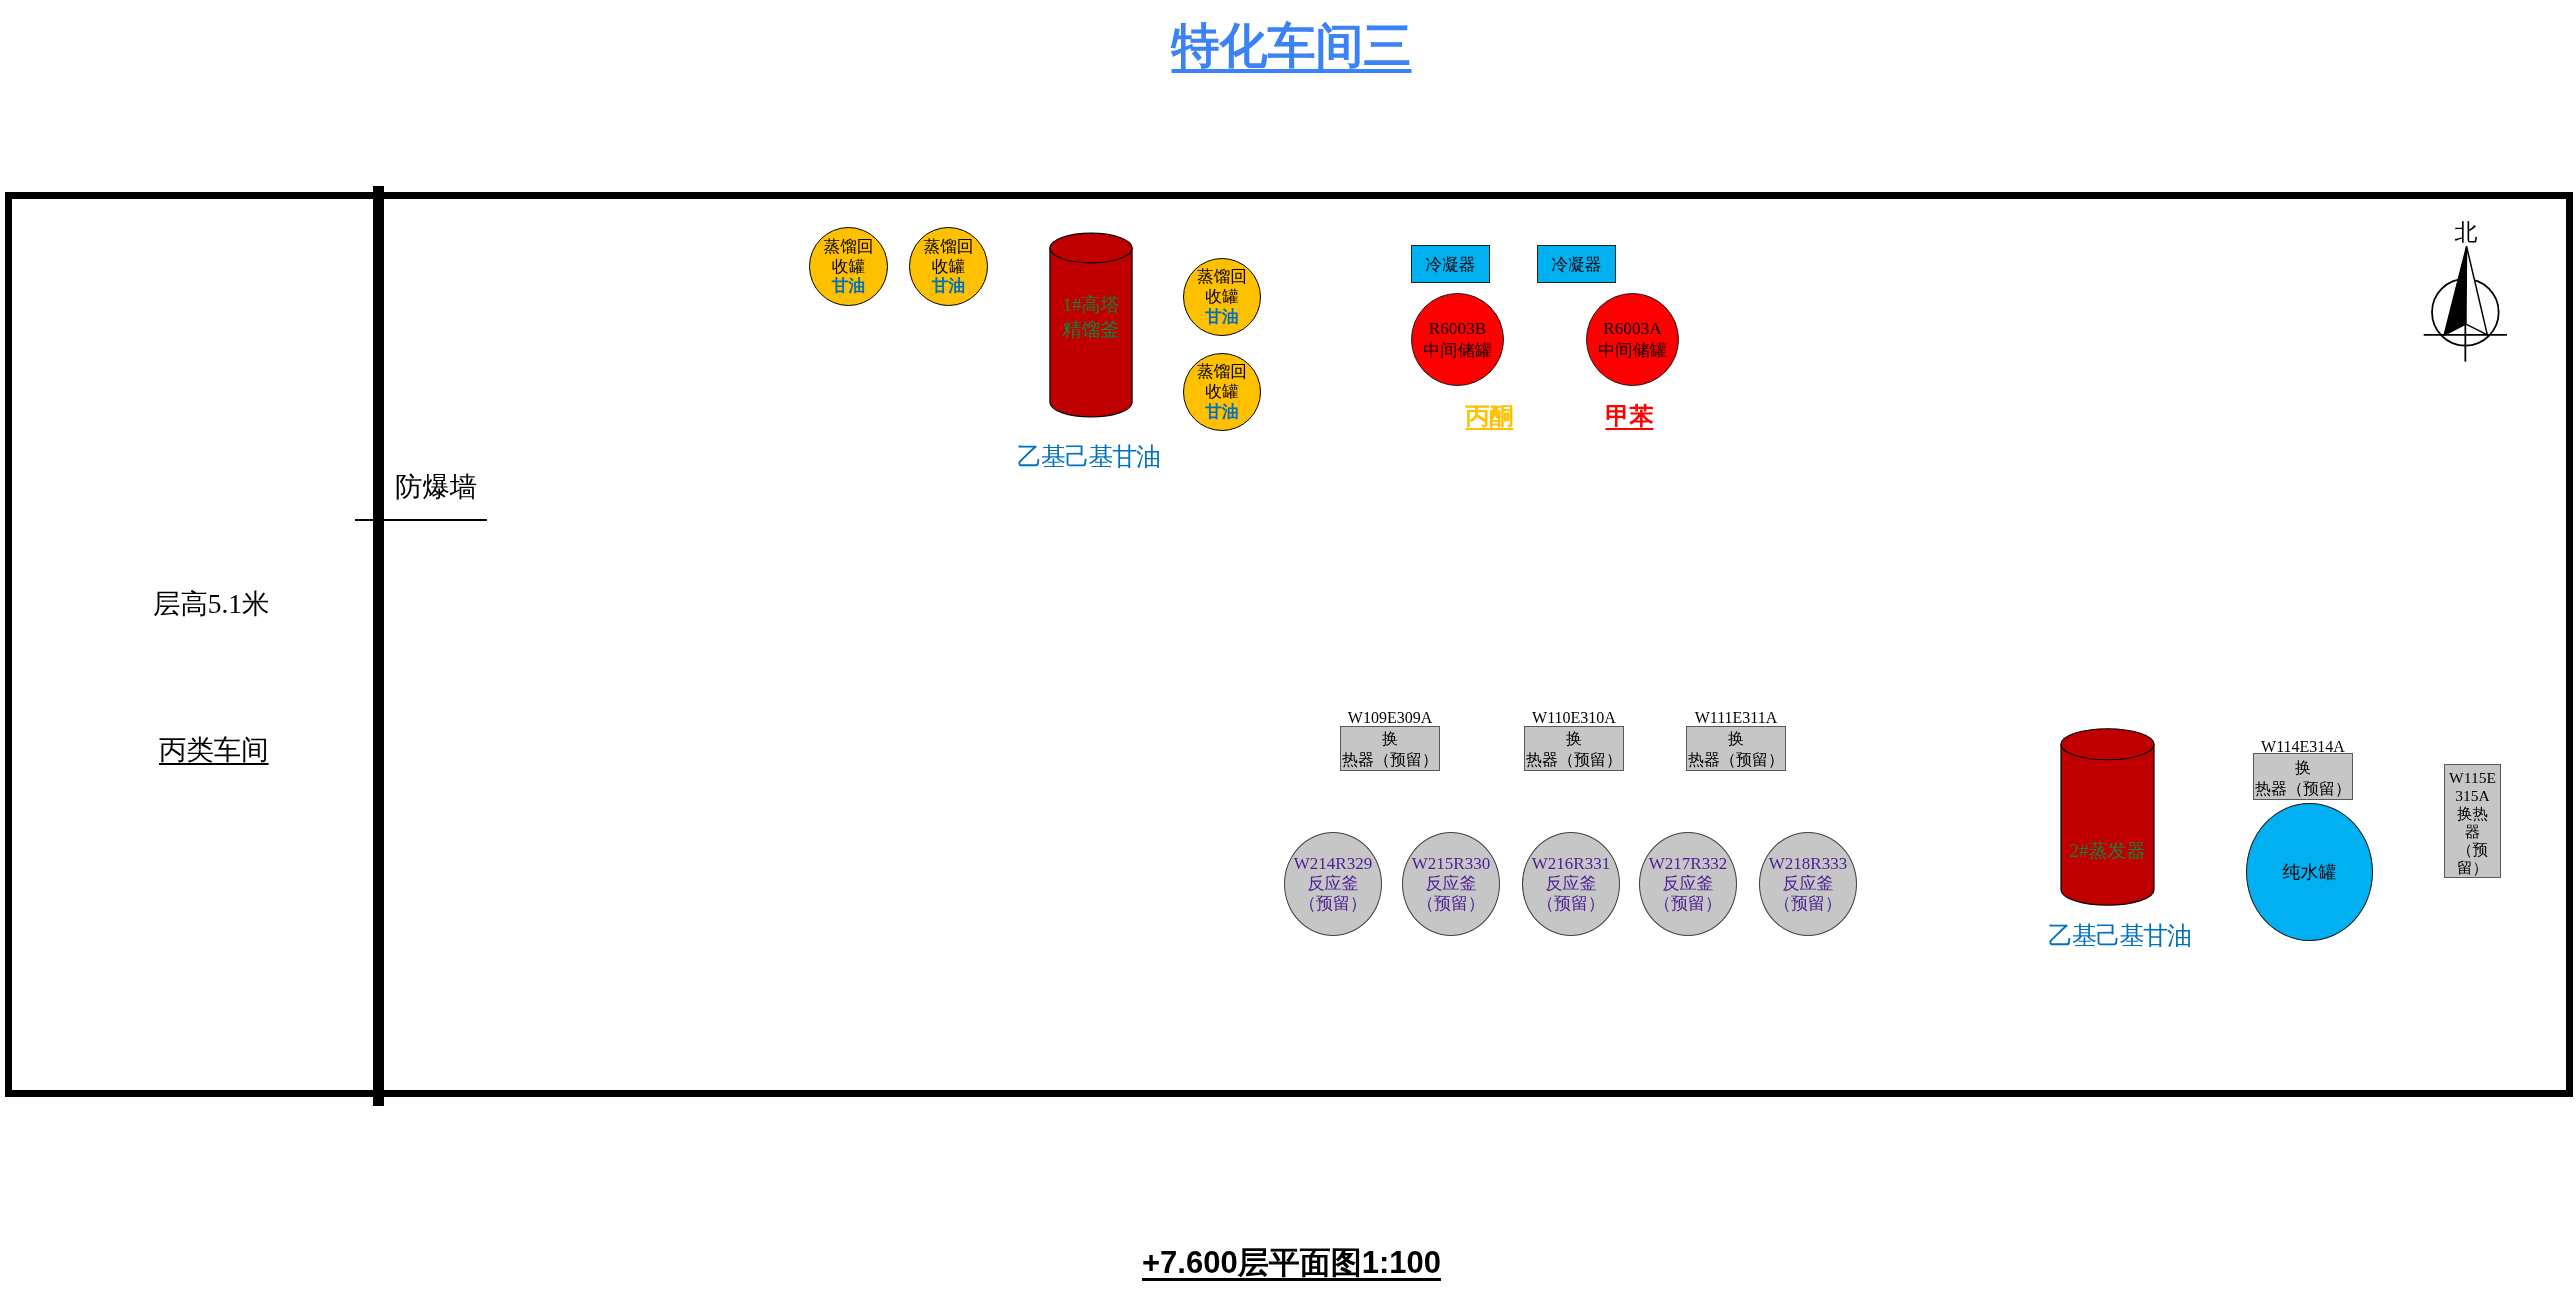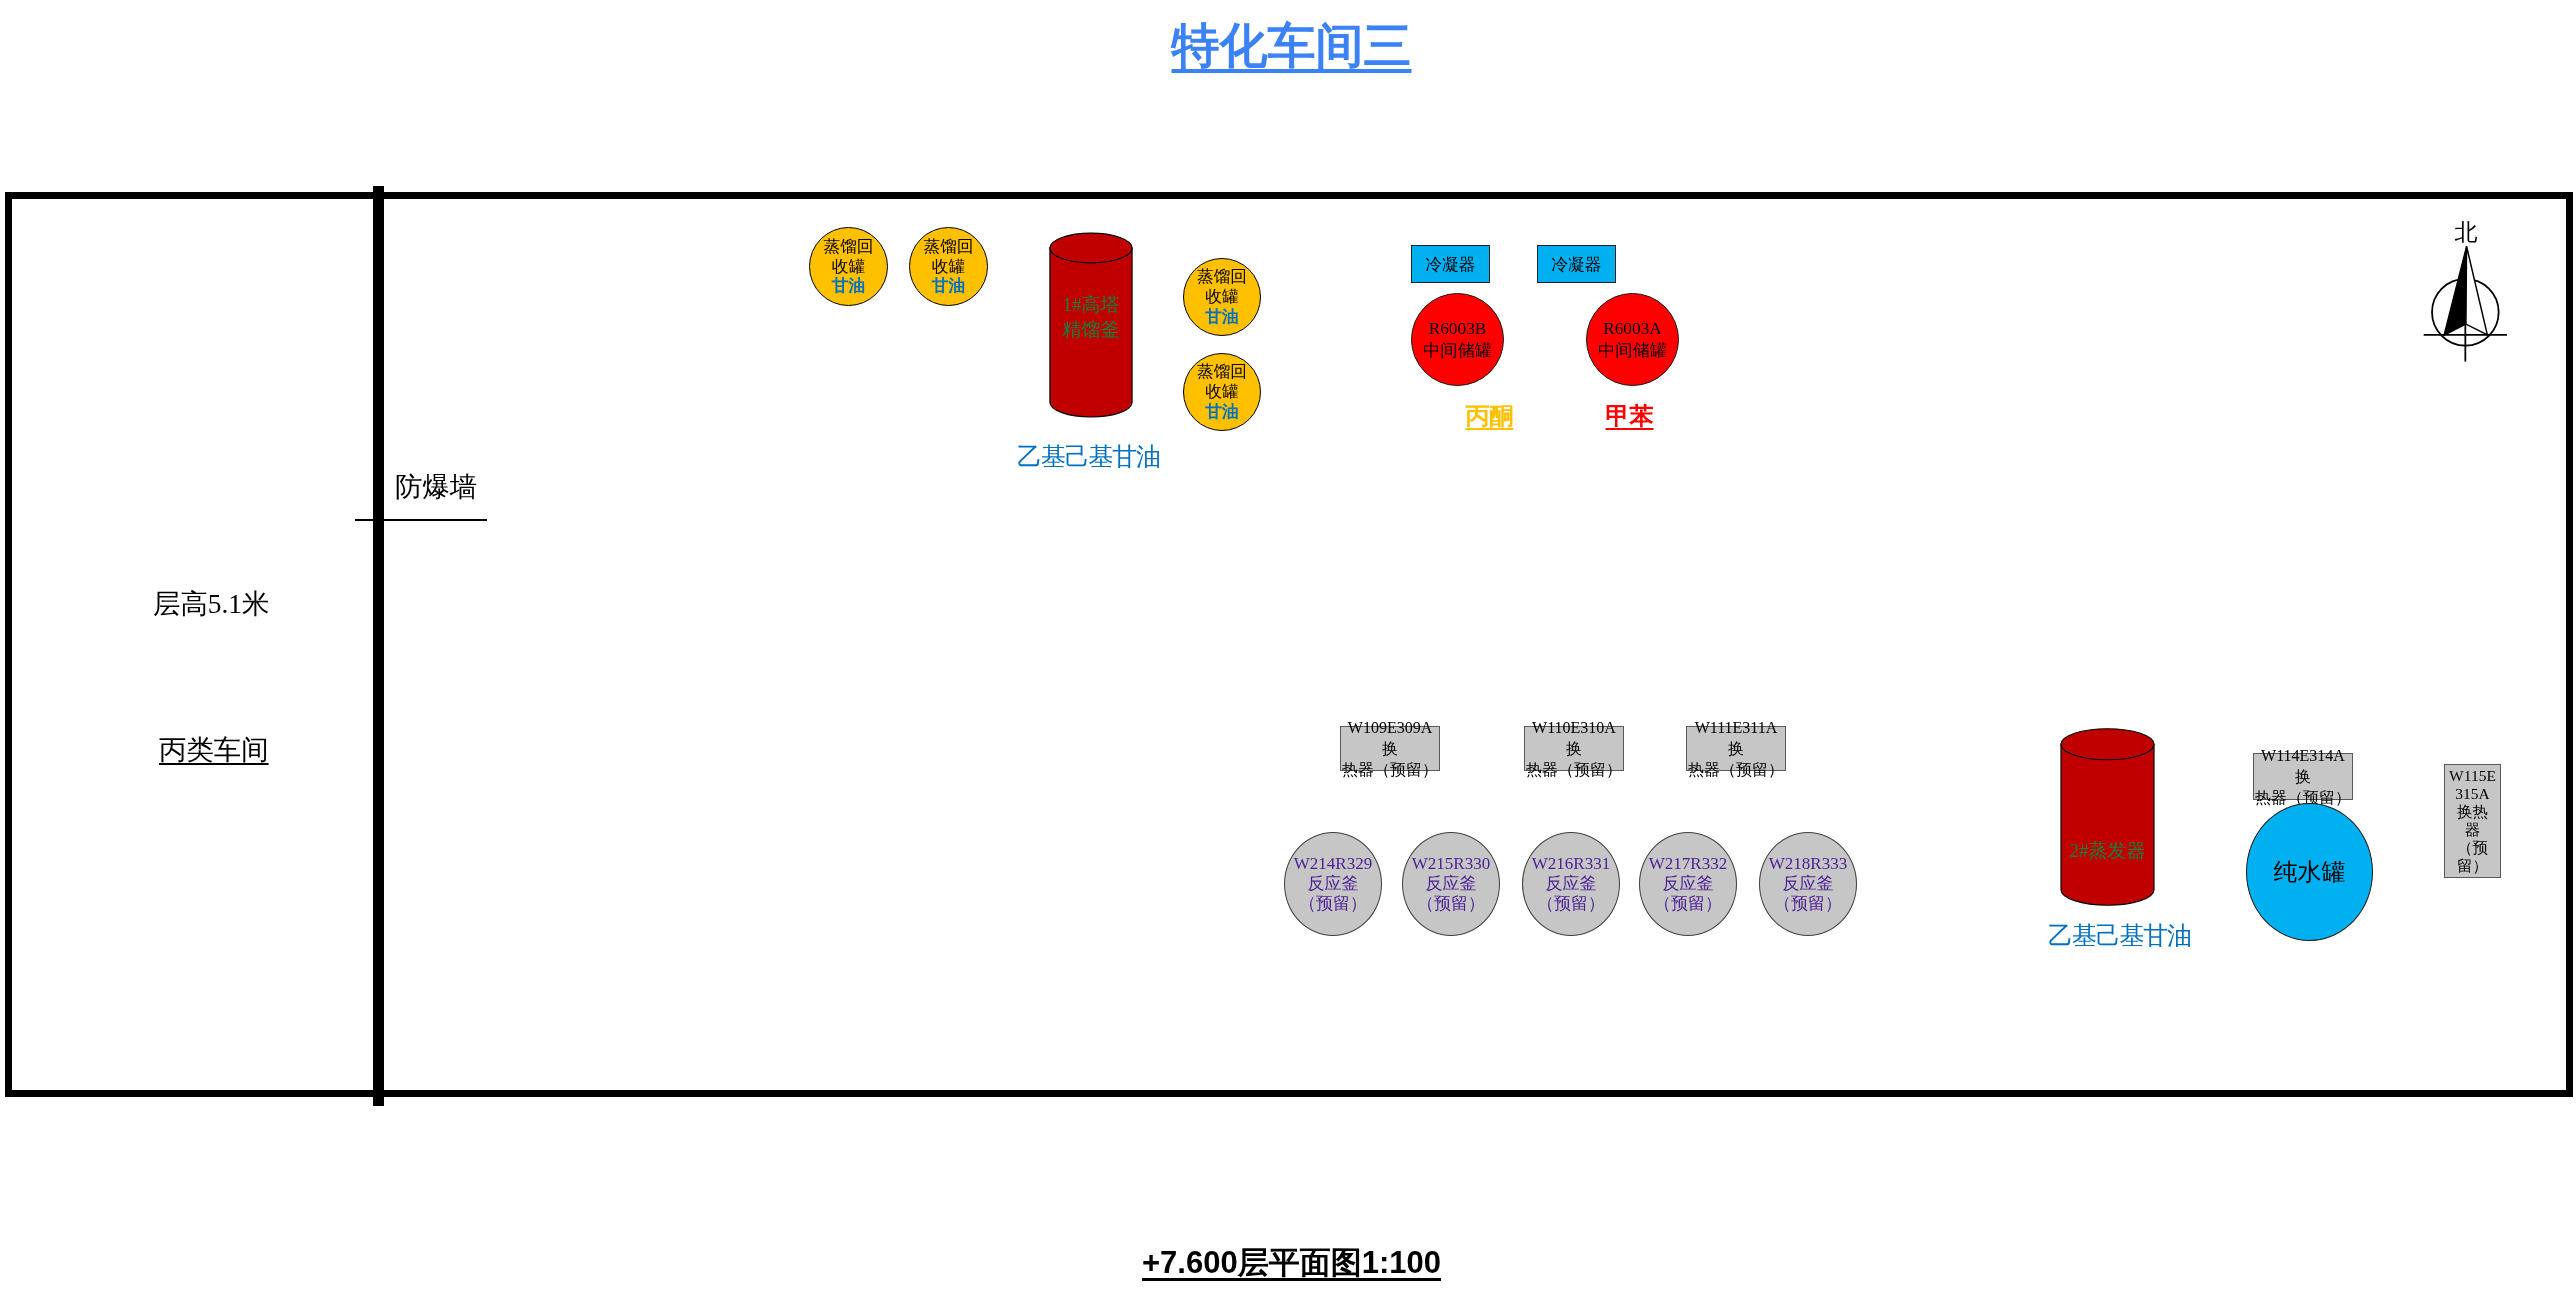--- a/index.html
+++ b/index.html
@@ -20,24 +20,24 @@
   .lbl.u{text-decoration:underline;text-underline-offset:4.2px;}
   .circle{border-radius:50%;box-sizing:border-box;display:flex;flex-direction:column;
           align-items:center;justify-content:center;text-align:center;}
   .tank{background:#FFC000;border:1.8px solid #000;font-size:16.7px;line-height:19.7px;color:#000;}
   .tank .mat{color:#0070C0;font-weight:bold;}
   .store{background:#FF0000;border:1.2px solid #1a1a1a;font-size:17.3px;line-height:21.5px;color:#000;}
   .rx{background:#C6C6C6;border:1.2px solid #404040;font-size:17px;line-height:20px;color:#4c1d95;}
   .rect-eq{box-sizing:border-box;display:flex;flex-direction:column;align-items:center;
            justify-content:center;text-align:center;}
   .cond{background:#00B0F0;border:1.2px solid #222;font-size:16.7px;color:#000;}
-  .hx{background:#C6C6C6;border:1.2px solid #595959;font-size:16px;line-height:21px;color:#000;}
+  .hx{background:#C6C6C6;border:1.2px solid #595959;font-size:16px;line-height:21px;color:#000;justify-content:flex-end;}
   .hx.v{font-size:15.5px;line-height:18px;}
   .pure{background:#00B0F0;border:1.2px solid #1a1a1a;border-radius:50%;
-        display:flex;align-items:center;justify-content:center;font-size:24px;color:#000;}
+        display:flex;align-items:center;justify-content:center;font-size:18px;color:#000;}
   .cyl-lbl{font-size:19px;line-height:24.5px;color:#15803d;text-align:center;}
   .prod{font-size:25px;color:#0070C0;text-align:center;white-space:nowrap;letter-spacing:-1.2px;}
   .chem{font-size:24px;font-weight:bold;text-align:center;
         text-decoration:underline;text-underline-offset:3.6px;white-space:nowrap;}
   .chem.acet{color:#FFC000;}
   .chem.tol{color:#FF0000;}
   .north-lbl{font-size:23px;color:#000;text-align:center;}
   span[data-bind]{display:block;}
 </style>
 </head>

